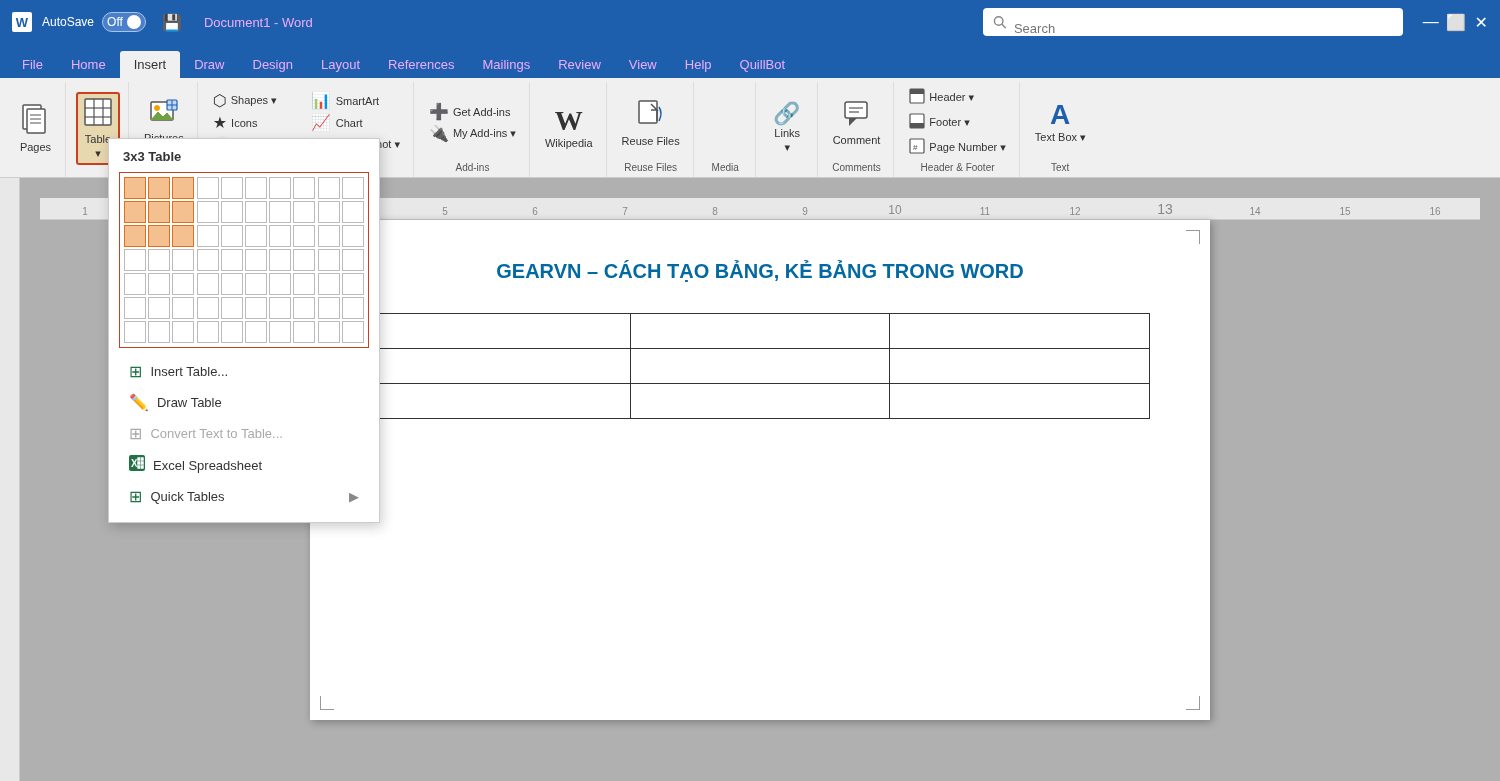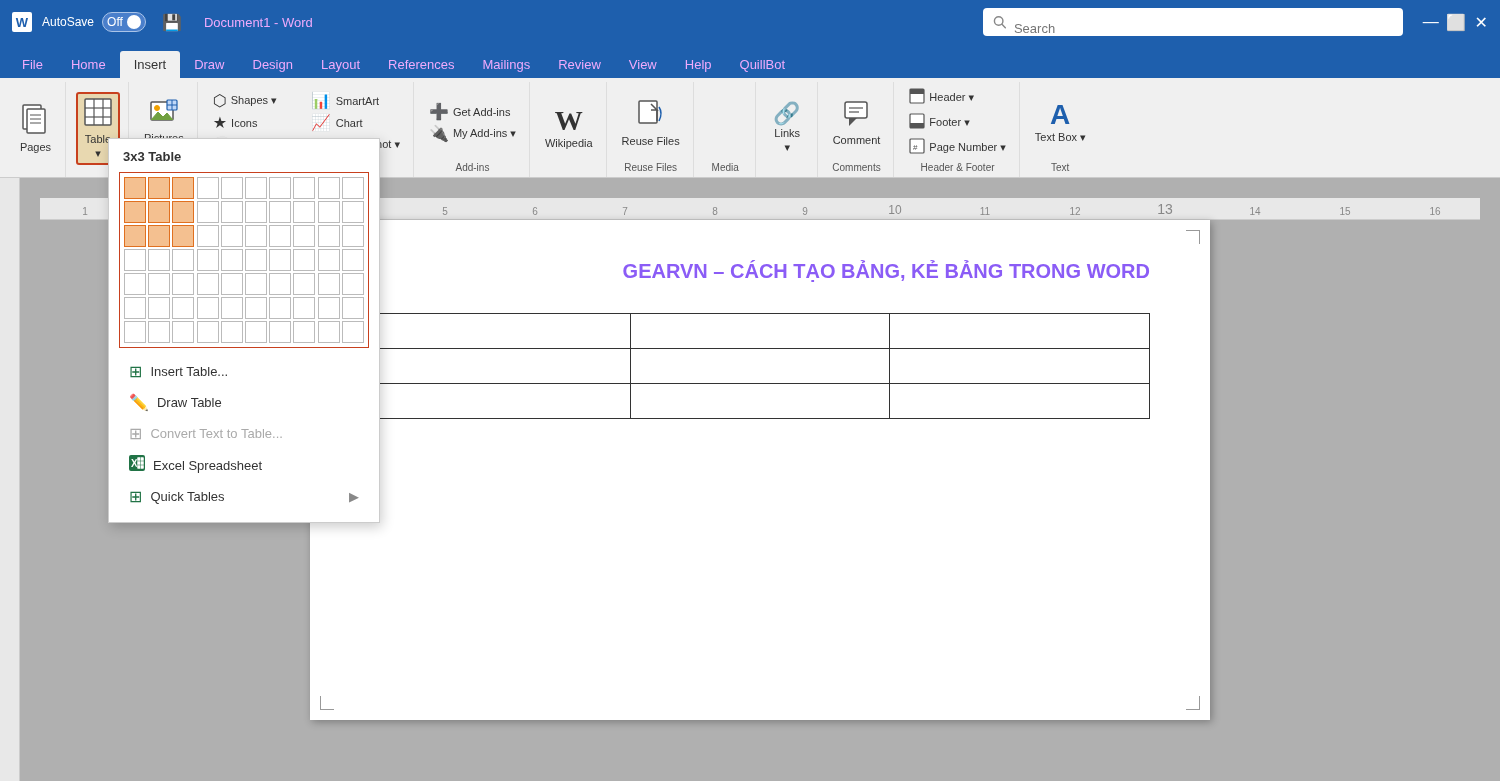--- a/index.html
+++ b/index.html
@@ -254,25 +254,25 @@
     }
     .doc-page {
       background: white;
       width: 900px;
       min-height: 500px;
       box-shadow: 2px 2px 8px rgba(0,0,0,0.3);
       padding: 40px 60px;
       position: relative;
     }
     .doc-title-text {
-      text-align: right;
+      text-align: center;
       font-size: 20px;
       font-weight: bold;
       margin-bottom: 30px;
-      color: #8b5cf6;
+      color: #0369a1;
     }
     .doc-table {
       width: 100%;
       border-collapse: collapse;
     }
     .doc-table td {
       border: 1px solid #333;
       height: 35px;
       padding: 4px 8px;
     }

